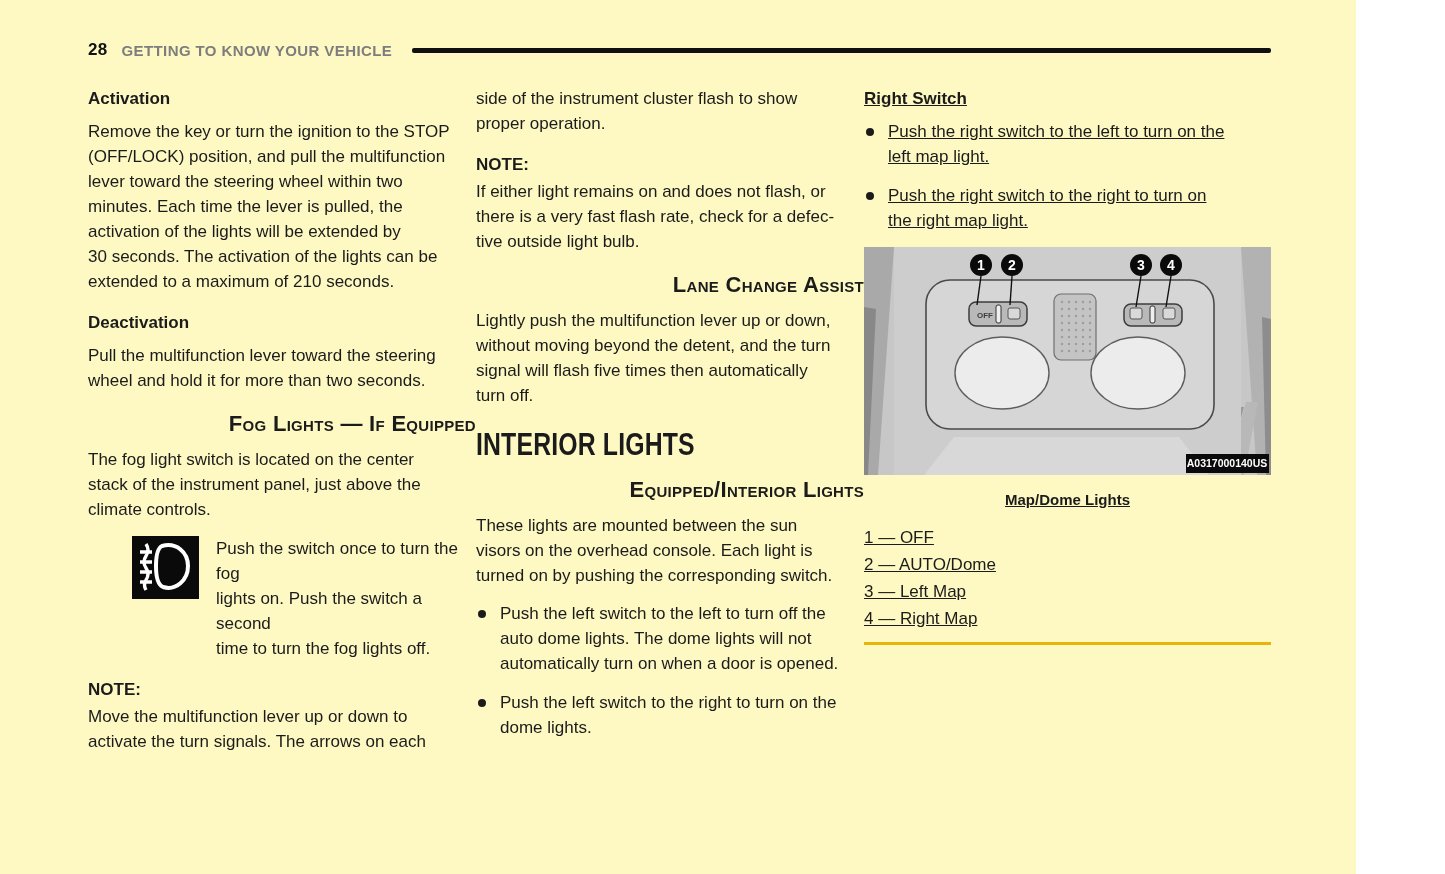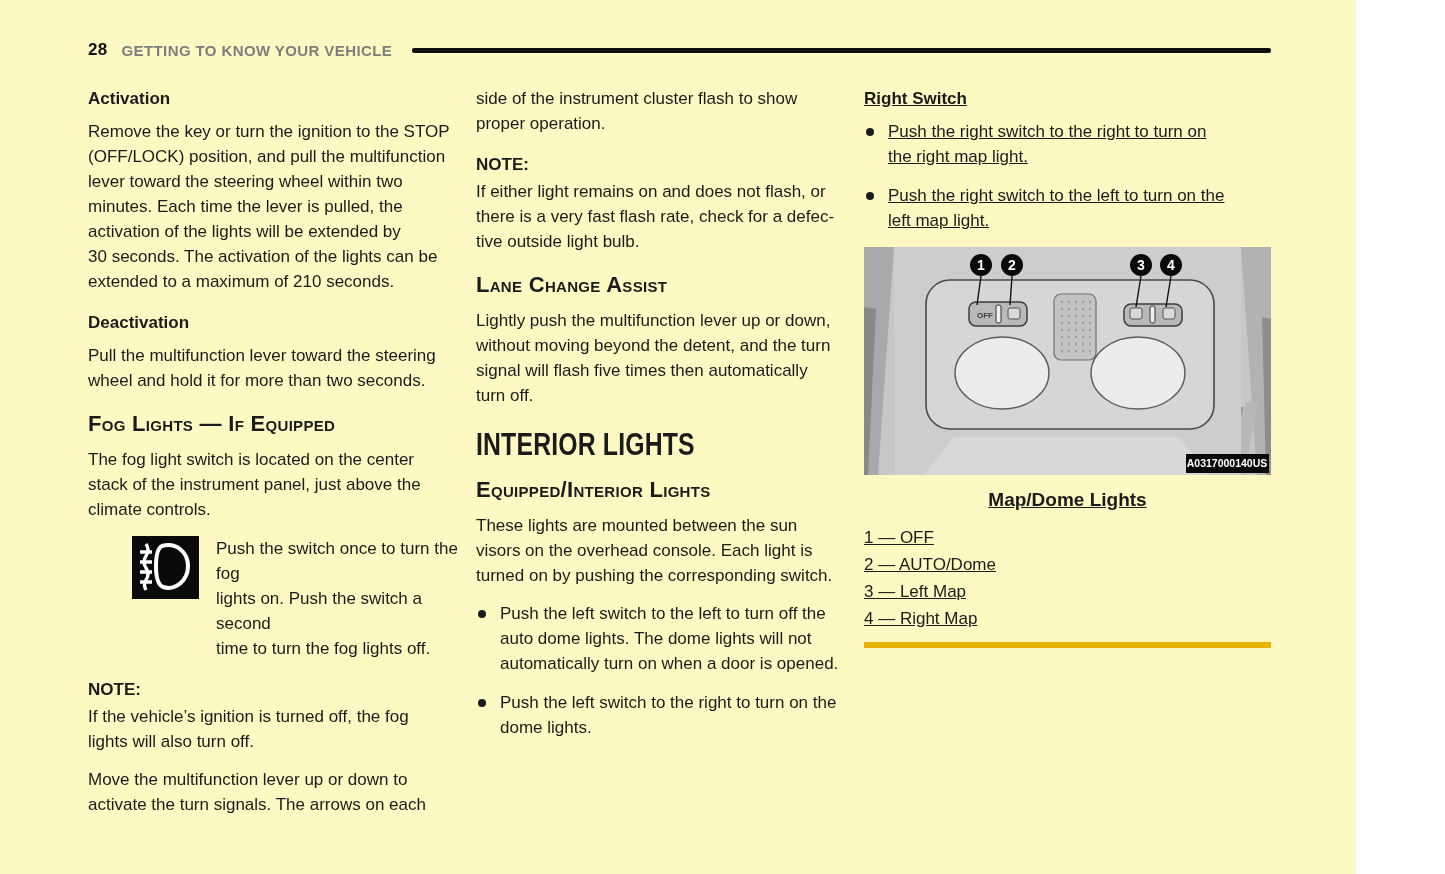--- a/index.html
+++ b/index.html
@@ -53,20 +53,21 @@
     margin: 16px 0 8px 0;
   }
   .run-head.first { margin-top: 0; }
   .sc-head {
     font-weight: bold;
     font-size: 22px;
     font-variant: small-caps;
     letter-spacing: 0.3px;
     margin: 18px 0 10px 0;
     line-height: 26px;
+    text-align: right;
   }
   .big-head-wrap { margin: 20px 0 10px 0; line-height: 34px; }
   .big-head {
     display: inline-block;
     font-weight: bold;
     font-size: 31px;
     transform: scaleX(0.80);
     transform-origin: 0 50%;
     letter-spacing: 0.2px;
     white-space: nowrap;
@@ -89,24 +90,24 @@
     flex: 0 0 auto;
     margin: 9px 14px 0 2px;
   }
   .bullet-text { white-space: pre-line; }
   
   .figure { margin-top: 12px; }
   .figure svg { display: block; }
   .fig-caption {
     text-align: center;
     font-weight: bold;
-    font-size: 19px;
+    font-size: 15px;
     margin: 12px 0 12px 0;
   }
-  .legend { padding-bottom: 10px; border-bottom: 6px solid #eab308; }
+  .legend { padding-bottom: 10px; border-bottom: 3px solid #eab308; }
   .legend-item { font-size: 17px; line-height: 27px; }
 </style>
 </head>
 <body>
 
 <div class="page">
 
   <div class="header">
     <span class="page-num">28</span>
     <span class="chapter">GETTING TO KNOW YOUR VEHICLE</span>
@@ -142,22 +143,20 @@
             <path d="M8 16 l 12 0 M8 26 l 12 0 M8 36 l 12 0 M8 46 l 12 0" stroke="#ffffff" stroke-width="3.4"></path>
             <path d="M14 8 q 4 6 0 12 q -4 6 0 12 q 4 6 0 12 q -3 5 0 10" fill="none" stroke="#ffffff" stroke-width="3.4"></path>
           </svg>
         </div>
         <div class="body-text">Push the switch once to turn the fog
 lights on. Push the switch a second
 time to turn the fog lights off.</div>
       </div>
 
       <div class="run-head" style="margin-bottom:2px;">NOTE:</div>
-      <div class="body-text">If the vehicle’s ignition is turned off, the fog
-lights will also turn off.</div>
 
       <div class="body-text">Move the multifunction lever up or down to
 activate the turn signals. The arrows on each</div>
     </div>
 
     <div class="col">
       <div class="body-text">side of the instrument cluster flash to show
 proper operation.</div>
 
       <div class="run-head" style="margin-bottom:2px;">NOTE:</div>
@@ -190,27 +189,27 @@
         <span class="bullet-dot"></span>
         <span class="bullet-text">Push the left switch to the right to turn on the
 dome lights.</span>
       </div>
     </div>
 
     <div class="col" style="width:407px;text-decoration:underline;">
       <div class="run-head first">Right Switch</div>
       <div class="bullet-item">
         <span class="bullet-dot"></span>
+        <span class="bullet-text">Push the right switch to the left to turn on the
+left map light.</span>
+      </div>
+      <div class="bullet-item">
+        <span class="bullet-dot"></span>
         <span class="bullet-text">Push the right switch to the right to turn on
 the right map light.</span>
-      </div>
-      <div class="bullet-item">
-        <span class="bullet-dot"></span>
-        <span class="bullet-text">Push the right switch to the left to turn on the
-left map light.</span>
       </div>
 
       <div class="figure">
         <svg width="407" height="228" viewBox="0 0 407 228">
 
           <rect x="0" y="0" width="407" height="228" fill="#c7c7c7"></rect>
           <polygon points="0,0 30,0 14,228 0,228" fill="#a9a9a9"></polygon>
           <polygon points="0,60 12,62 4,228 0,228" fill="#888888"></polygon>
           <polygon points="377,0 407,0 407,228 393,228" fill="#b2b2b2"></polygon>
           <polygon points="398,70 407,72 407,228 402,228" fill="#8d8d8d"></polygon>

